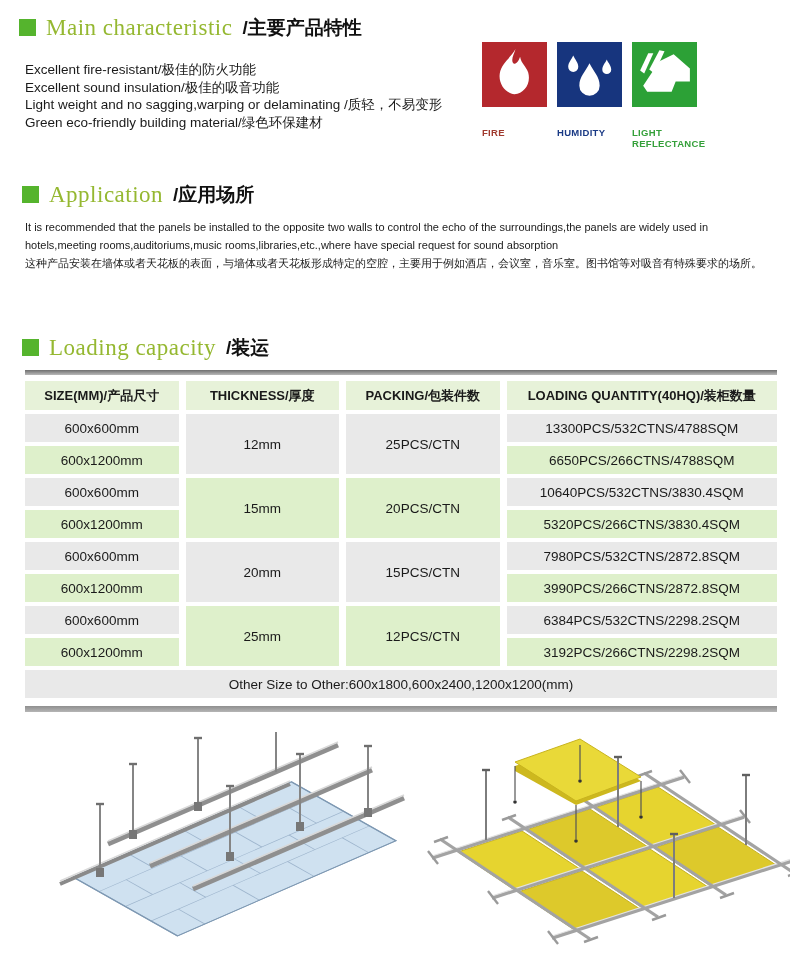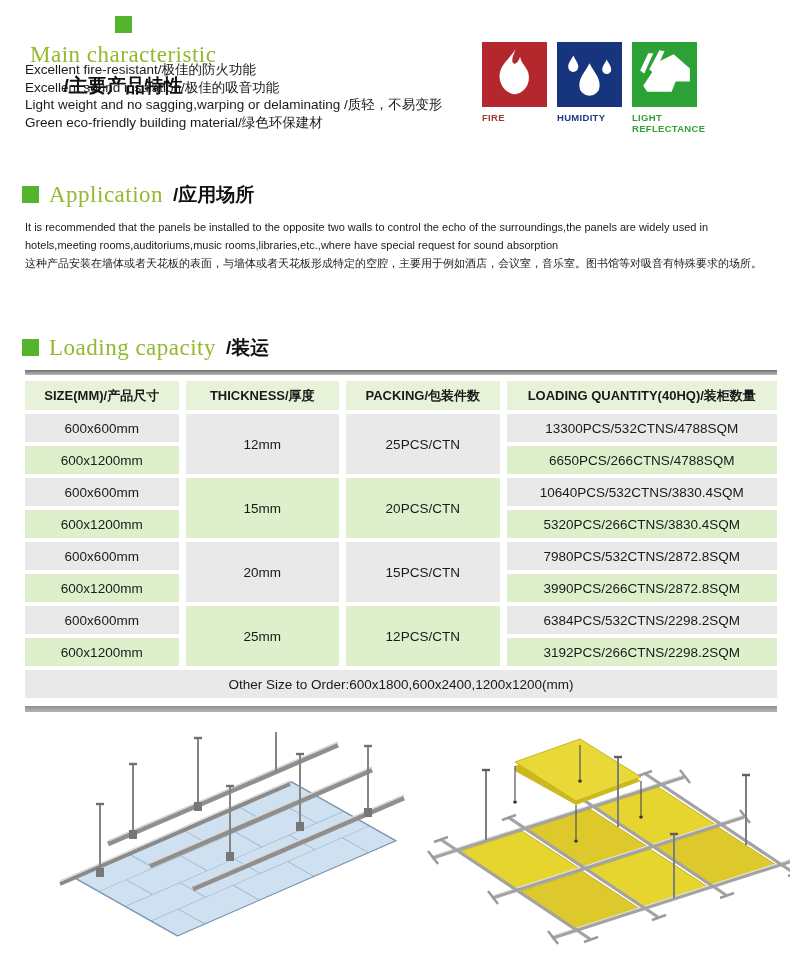--- a/index.html
+++ b/index.html
@@ -9,21 +9,21 @@
   }
   .sec-header{position:absolute;display:flex;align-items:center;gap:10px;}
   .bullet{width:17px;height:17px;background:#55b42d;flex:0 0 auto;}
   .title-en{font-family:"Liberation Serif","DejaVu Serif",serif;font-size:23px;color:#95b831;letter-spacing:.5px;line-height:1;}
   .title-zh{font-size:19px;font-weight:bold;color:#111;line-height:1;text-align:center;}
 
   .features{position:absolute;left:25px;top:61px;font-size:13.5px;line-height:17.5px;}
   .badges{position:absolute;left:482px;top:42px;display:flex;gap:9px;}
   .badge{width:66px;}
   .badge-box{width:65px;height:65px;display:block;}
-  .badge-label{font-size:9.5px;font-weight:bold;line-height:11px;margin-top:5px;letter-spacing:.3px;}
+  .badge-label{font-size:9.5px;font-weight:bold;line-height:11px;margin-top:20px;letter-spacing:.3px;}
 
   .paragraphs{position:absolute;left:25px;top:218px;width:756px;font-size:11px;line-height:18px;}
   .paragraphs .zh{margin-top:0;}
 
   .bar-top{position:absolute;left:25px;top:370px;width:752px;height:5px;
     background:linear-gradient(to bottom,#6f6f6f,#b9b9b9);}
   .bar-bottom{position:absolute;left:25px;top:706px;width:752px;height:6px;
     background:linear-gradient(to bottom,#8f8f8f,#b5b5b5);}
 
   table.spec{position:absolute;left:18px;top:377px;width:766px;
@@ -35,21 +35,21 @@
   td.footer-cell{background:#e9e9e9;text-align:left;padding-left:30px;font-size:13.5px;height:30px;}
   col.c-size{width:21%;}col.c-thick{width:21%;}col.c-pack{width:21%;}col.c-load{width:37%;}
 
   .diagram{position:absolute;}
   #diagram-left{left:38px;top:732px;}
   #diagram-right{left:412px;top:704px;}
 </style>
 </head>
 <body>
 
-<div class="sec-header" style="left:30px;top:16px;flex-direction:column;">
+<div class="sec-header" style="left:19px;top:16px;">
   <span class="bullet"></span>
   <span class="title-en">Main characteristic</span>
   <span class="title-zh">/主要产品特性</span>
 </div>
 
 <div class="features">
   <div>Excellent fire-resistant/极佳的防火功能</div>
   <div>Excellent sound insulation/极佳的吸音功能</div>
   <div>Light weight and no sagging,warping or delaminating /质轻，不易变形</div>
   <div>Green eco-friendly building material/绿色环保建材</div>
@@ -150,21 +150,21 @@
     <td class="gray">600x600mm</td>
     <td class="green" rowspan="2">25mm</td>
     <td class="green" rowspan="2">12PCS/CTN</td>
     <td class="gray">6384PCS/532CTNS/2298.2SQM</td>
   </tr>
   <tr>
     <td class="green">600x1200mm</td>
     <td class="green">3192PCS/266CTNS/2298.2SQM</td>
   </tr>
   <tr>
-    <td class="footer-cell" colspan="4">Other Size to Order:600x1800,600x2400,1200x1200(mm)</td>
+    <td class="footer-cell" colspan="4">Other Size to Other:600x1800,600x2400,1200x1200(mm)</td>
   </tr>
 </tbody>
   </table>
 
 <div class="bar-bottom"></div>
 
 <svg id="diagram-left" class="diagram" width="372" height="218" viewBox="0 0 372 218">
 
   <g transform="matrix(0.78,-0.34,0.55,0.31,35,145)">
     <rect x="0" y="0" width="280" height="190" fill="#cfe1f0" stroke="#8aa4bd" stroke-width="1.5"></rect>

